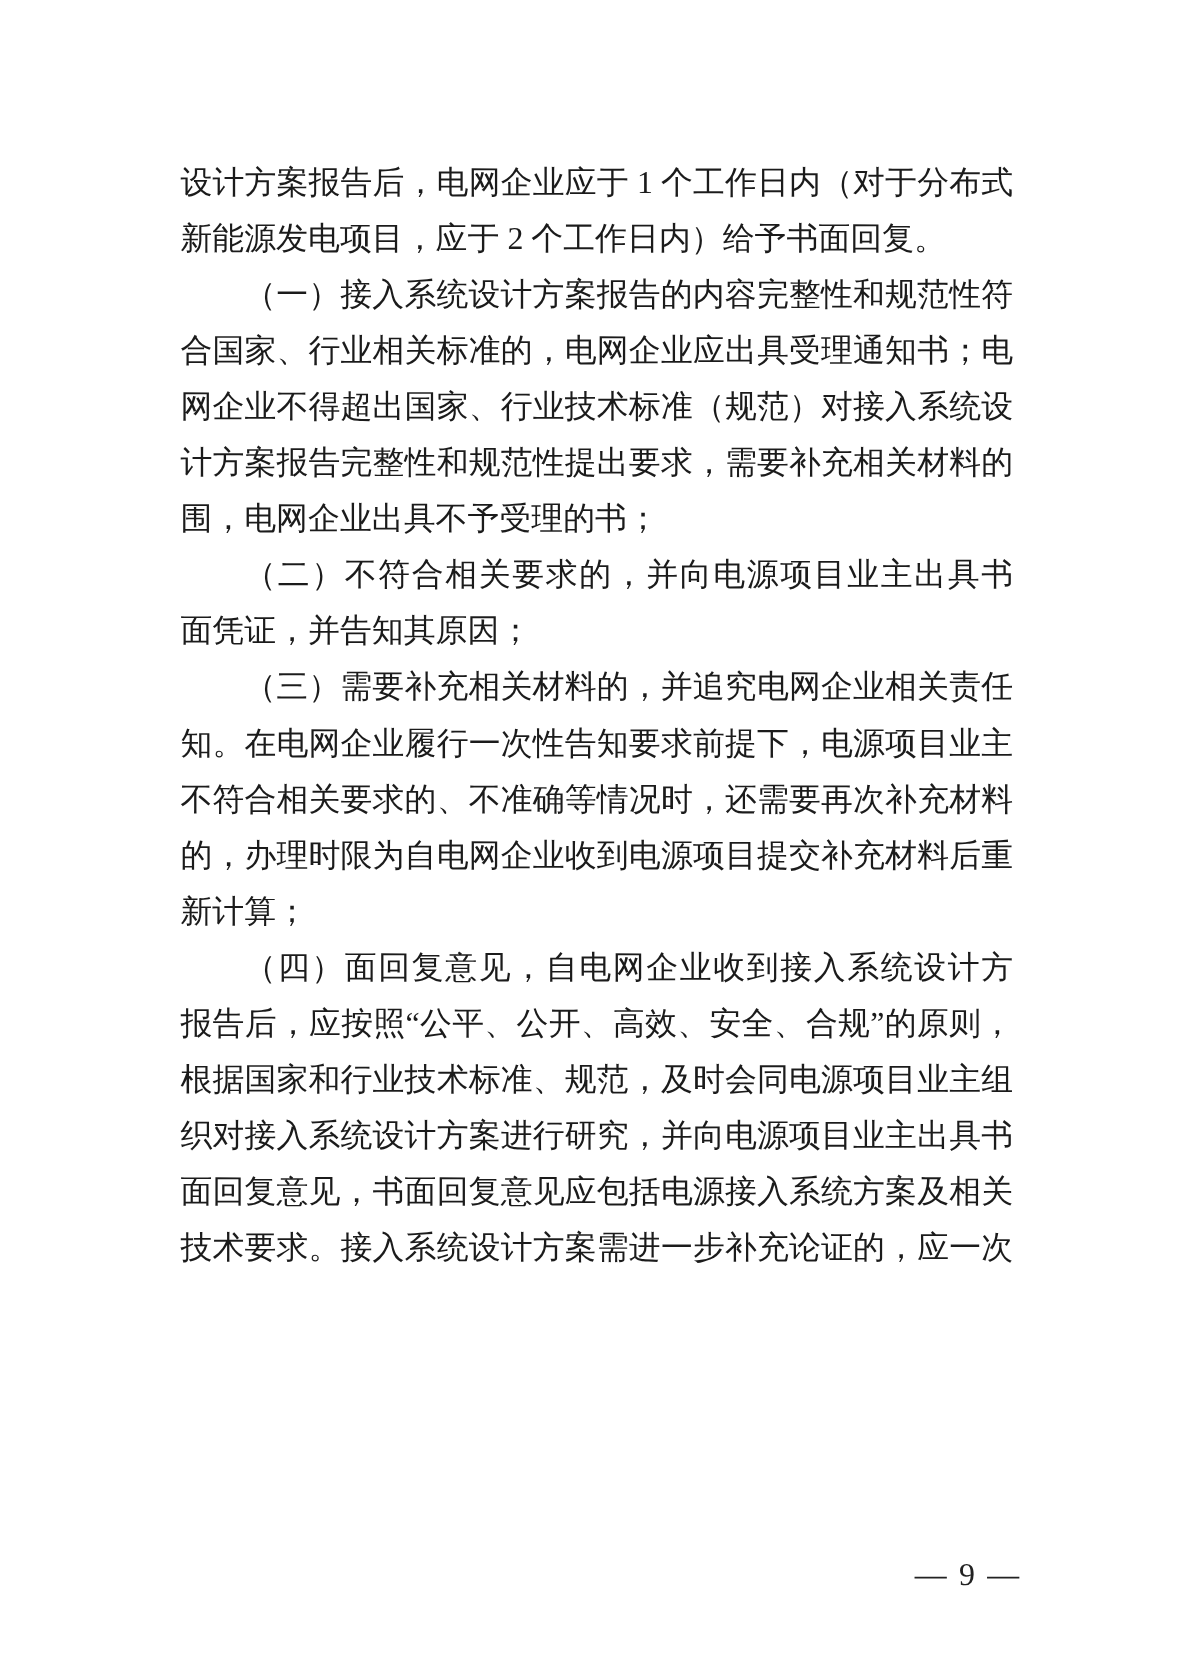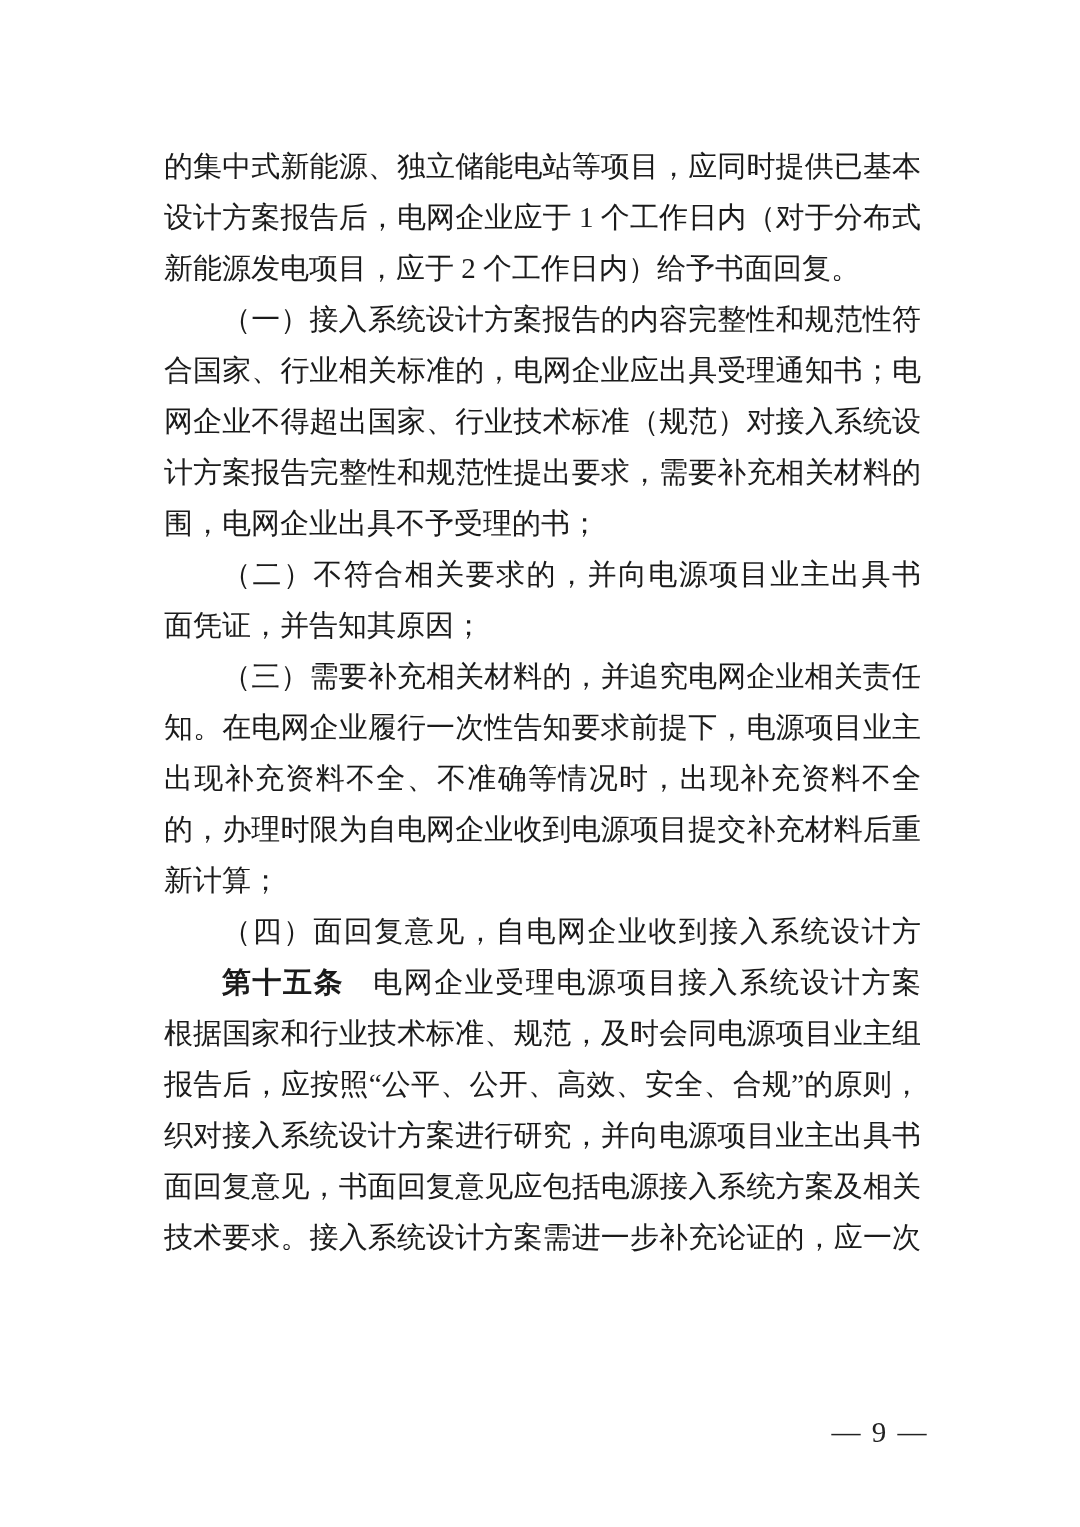--- a/index.html
+++ b/index.html
@@ -55,40 +55,36 @@
     letter-spacing: 2px;
     color: #222222;
     font-family: "Liberation Serif", "DejaVu Serif", serif;
   }
 </style>
 </head>
 <body>
 
 <div class="page">
   <div class="textblock">
-    <div class="line fill">的集中式新能源、独立储能电站等项目，应同时提供已基本</div>
     <div class="line fill">设计方案报告后，电网企业应于 1 个工作日内（对于分布式</div>
     <div class="line">新能源发电项目，应于 2 个工作日内）给予书面回复。</div>
     <div class="line indent fill">（一）接入系统设计方案报告的内容完整性和规范性符</div>
     <div class="line fill">合国家、行业相关标准的，电网企业应出具受理通知书；电</div>
     <div class="line fill">网企业不得超出国家、行业技术标准（规范）对接入系统设</div>
     <div class="line fill">计方案报告完整性和规范性提出要求，需要补充相关材料的</div>
     <div class="line">围，电网企业出具不予受理的书；</div>
     <div class="line indent fill">（二）不符合相关要求的，并向电源项目业主出具书</div>
     <div class="line">面凭证，并告知其原因；</div>
     <div class="line indent fill">（三）需要补充相关材料的，并追究电网企业相关责任</div>
     <div class="line fill">知。在电网企业履行一次性告知要求前提下，电源项目业主</div>
-    <div class="line fill">出现补充资料不全、不准确等情况时，出现补充资料不全</div>
+    <div class="line fill">不符合相关要求的、不准确等情况时，还需要再次补充材料</div>
     <div class="line fill">的，办理时限为自电网企业收到电源项目提交补充材料后重</div>
     <div class="line">新计算；</div>
     <div class="line indent fill">（四）面回复意见，自电网企业收到接入系统设计方</div>
-    <div class="line indent fill">
-      <span class="article-label">第十五条</span><span>电网企业受理电源项目接入系统设计方案</span>
-    </div>
+    <div class="line fill">报告后，应按照“公平、公开、高效、安全、合规”的原则，</div>
     <div class="line fill">根据国家和行业技术标准、规范，及时会同电源项目业主组</div>
-    <div class="line fill">报告后，应按照“公平、公开、高效、安全、合规”的原则，</div>
     <div class="line fill">织对接入系统设计方案进行研究，并向电源项目业主出具书</div>
     <div class="line fill">面回复意见，书面回复意见应包括电源接入系统方案及相关</div>
     <div class="line fill">技术要求。接入系统设计方案需进一步补充论证的，应一次</div>
   </div>
 
   <div class="footer-pagenum">— 9 —</div>
 </div>
 
 </body></html>

